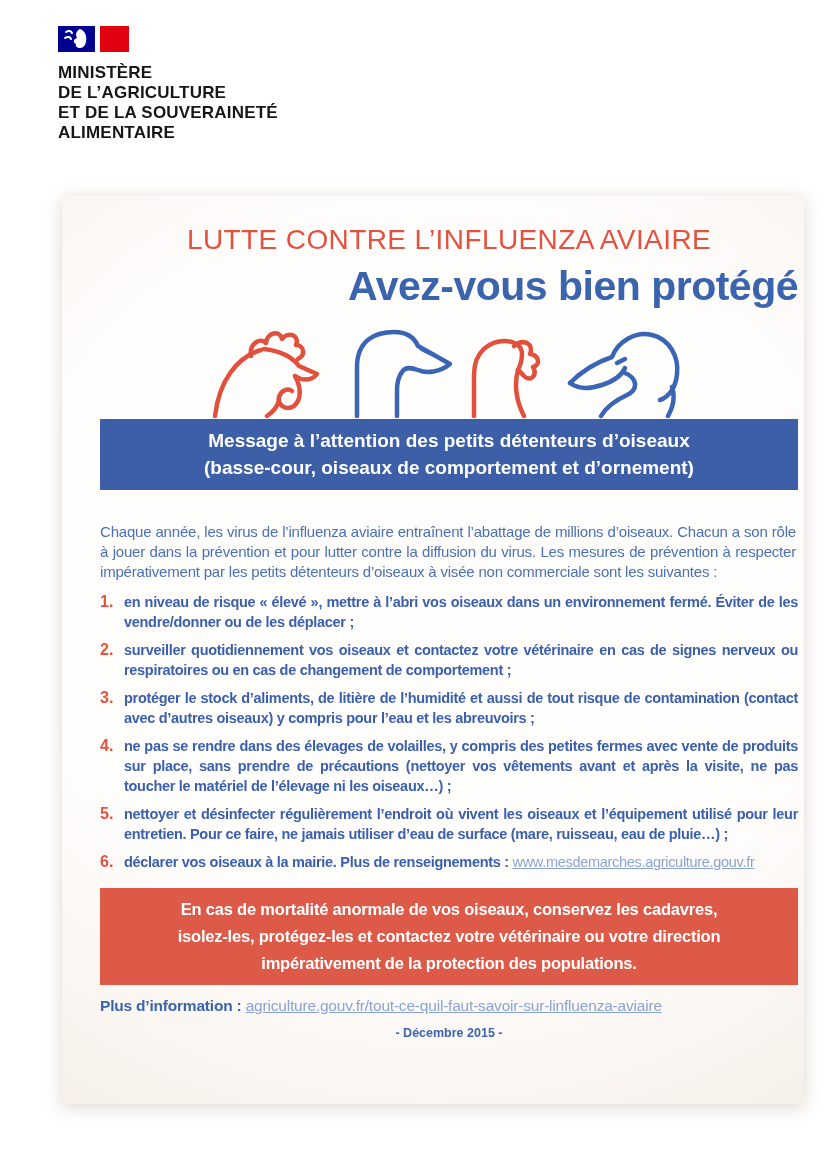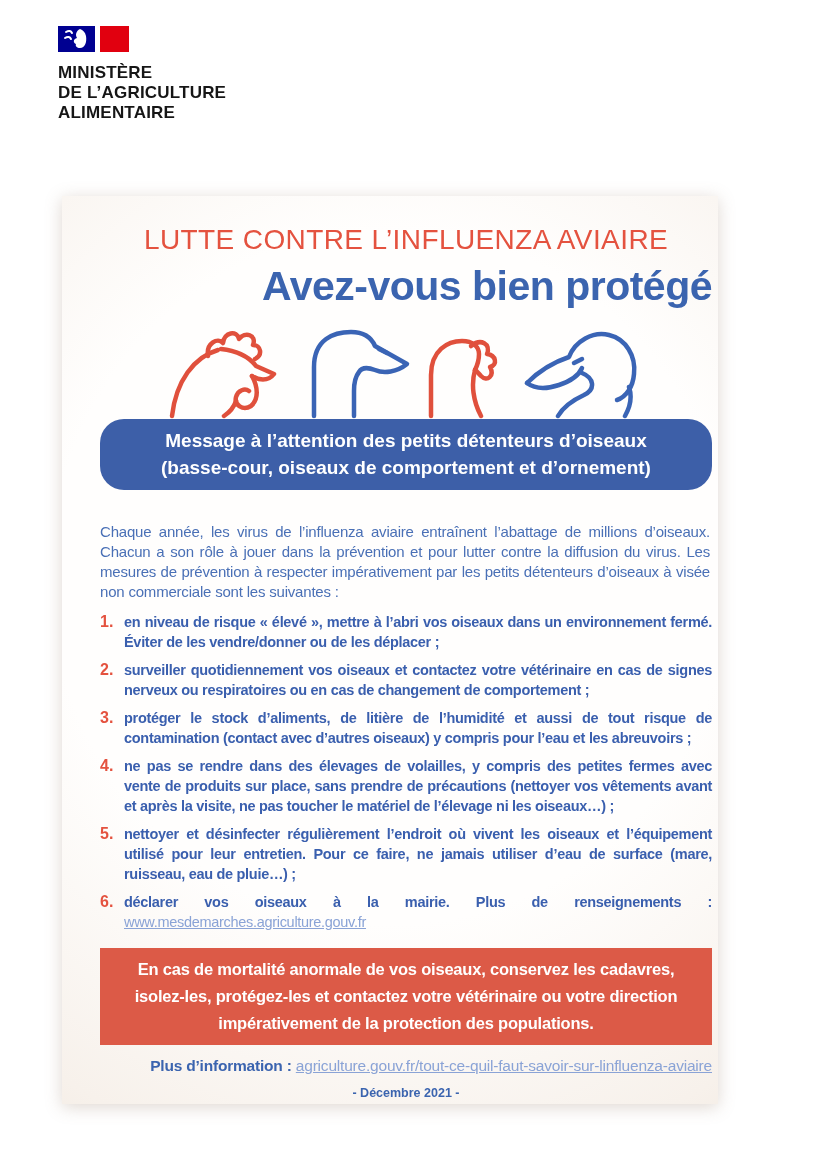--- a/index.html
+++ b/index.html
@@ -11,52 +11,52 @@
   
   .gov-header{position:absolute;left:58px;top:26px;}
   .logo-row{display:flex;align-items:flex-start;gap:5px;}
   .logo-blue{width:37px;height:26px;background:#000091;position:relative;overflow:hidden;}
   .logo-red{width:29px;height:26px;background:#e1000f;}
   .ministry{margin-top:11px;font-size:17px;font-weight:800;line-height:20px;color:#161616;letter-spacing:0.2px;}
   .motto{margin-top:10px;font-family:"Liberation Serif", serif;font-style:italic;font-size:11.5px;line-height:13px;color:#161616;}
 
   
   .card{
-    position:absolute;left:62px;top:196px;width:656px;height:908px;
+    position:absolute;left:62px;top:196px;width:742px;height:908px;
     background:radial-gradient(115% 85% at 50% 42%, #fffefd 45%, #f7f1eb 78%, #eee4db 100%);
     box-shadow:0 3px 16px rgba(140,110,90,0.28);
     overflow:hidden;
   }
   .inner{padding:28px 6px 0 38px;}
 
   .kicker{font-size:28px;font-weight:400;color:#e4523f;text-align:center;letter-spacing:0.4px;white-space:nowrap;}
   .title{margin-top:10px;font-size:41px;line-height:41px;font-weight:700;color:#3b64af;text-align:right;letter-spacing:-0.5px;}
   .title div{white-space:nowrap;}
 
   .birds-row{margin-top:12px;display:flex;justify-content:center;align-items:flex-end;gap:10px;height:100px;}
   .birds-row svg{display:block;}
   .bird-path{fill:none;stroke-width:4.5;stroke-linecap:round;stroke-linejoin:round;}
   .stroke-red{stroke:#e0503c;}
   .stroke-blue{stroke:#3a64b5;}
 
-  .banner-blue{background:#3d5fa8;color:#ffffff;font-weight:700;font-size:19px;line-height:27px;text-align:center;padding:8px 0 9px;border-radius:24px;}
+  .banner-blue{background:#3d5fa8;color:#ffffff;font-weight:700;font-size:19px;line-height:27px;text-align:center;padding:8px 0 9px;}
   .banner-blue div{white-space:nowrap;}
 
   .intro{margin-top:32px;font-size:15px;line-height:20px;font-weight:500;color:#4a70b6;text-align:justify;letter-spacing:-0.2px;padding-right:2px;}
 
   .list{margin-top:10px;}
   .item{display:flex;margin-bottom:8px;}
   .item-num{flex:0 0 24px;font-size:16px;font-weight:800;color:#e4523f;line-height:20px;}
   .item-text{flex:1;font-size:14.5px;line-height:20px;font-weight:700;color:#3a5fae;text-align:justify;letter-spacing:-0.3px;}
   .inline-link{color:#8aa3d6;font-weight:400;text-decoration:underline;cursor:pointer;}
 
   .banner-red{margin-top:16px;background:#dc5a47;color:#ffffff;font-weight:700;font-size:16.5px;line-height:27px;text-align:center;padding:8px 0;letter-spacing:-0.2px;}
   .banner-red div{white-space:nowrap;}
 
-  .more-info{margin-top:12px;text-align:right;font-size:15.5px;letter-spacing:-0.2px;white-space:nowrap;}
+  .more-info{margin-top:12px;text-align:left;font-size:15.5px;letter-spacing:-0.2px;white-space:nowrap;}
   .more-label{color:#3b64af;font-weight:700;}
   .more-link{color:#8aa3d6;text-decoration:underline;font-weight:400;cursor:pointer;}
 
   .date-line{margin-top:11px;text-align:center;font-size:12.5px;font-weight:700;color:#3b64af;}
 </style>
 </head>
 <body>
 
 <div class="gov-header">
   <div class="logo-row">
@@ -65,20 +65,21 @@
         <path d="M22,3 C18,5 17,9 19,12 C15,13 15,17 18,18 C17,20 19,22 22,22 C27,22 29,16 28,10 C27,6 25,4 22,3 Z" fill="#ffffff"></path>
         <path d="M8,6 C11,4 13,5 14,7" fill="none" stroke="#ffffff" stroke-width="2" stroke-linecap="round"></path>
         <path d="M7,12 C10,10 12,11 13,13" fill="none" stroke="#ffffff" stroke-width="2" stroke-linecap="round"></path>
       </svg>
     </div>
     <div class="logo-red"></div>
   </div>
   <div class="ministry">
     <div>MINISTÈRE</div>
     <div>DE L’AGRICULTURE</div>
+    <div>ET DE LA SOUVERAINETÉ</div>
     <div>ALIMENTAIRE</div>
   </div>
 </div>
 
 <div class="card">
   <div class="inner">
 
     <div class="kicker">LUTTE CONTRE L’INFLUENZA AVIAIRE</div>
 
     <div class="title">
@@ -148,16 +149,16 @@
     <div class="banner-red">
       <div>En cas de mortalité anormale de vos oiseaux, conservez les cadavres,</div>
       <div>isolez-les, protégez-les et contactez votre vétérinaire ou votre direction</div>
       <div>impérativement de la protection des populations.</div>
     </div>
 
     <div class="more-info">
       <span class="more-label">Plus d’information&nbsp;:</span>&nbsp;<a class="more-link">agriculture.gouv.fr/tout-ce-quil-faut-savoir-sur-linfluenza-aviaire</a>
     </div>
 
-    <div class="date-line">- Décembre 2021 -</div>
+    <div class="date-line">- Décembre 2015 -</div>
 
   </div>
 </div>
 
 </body></html>

